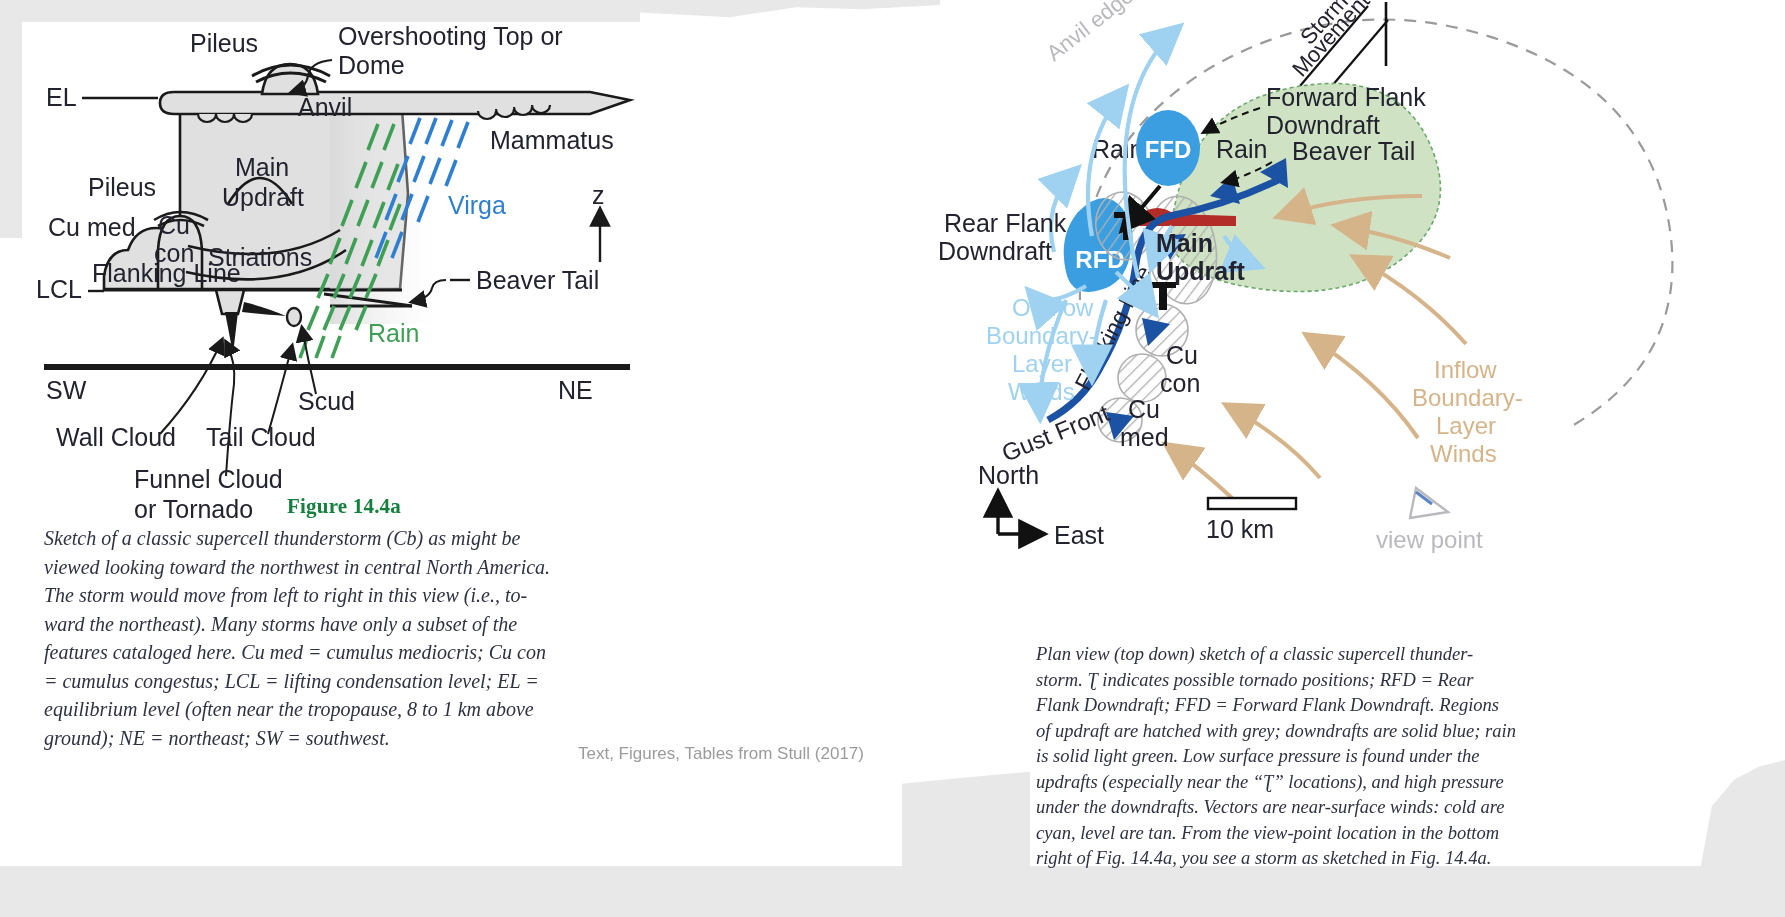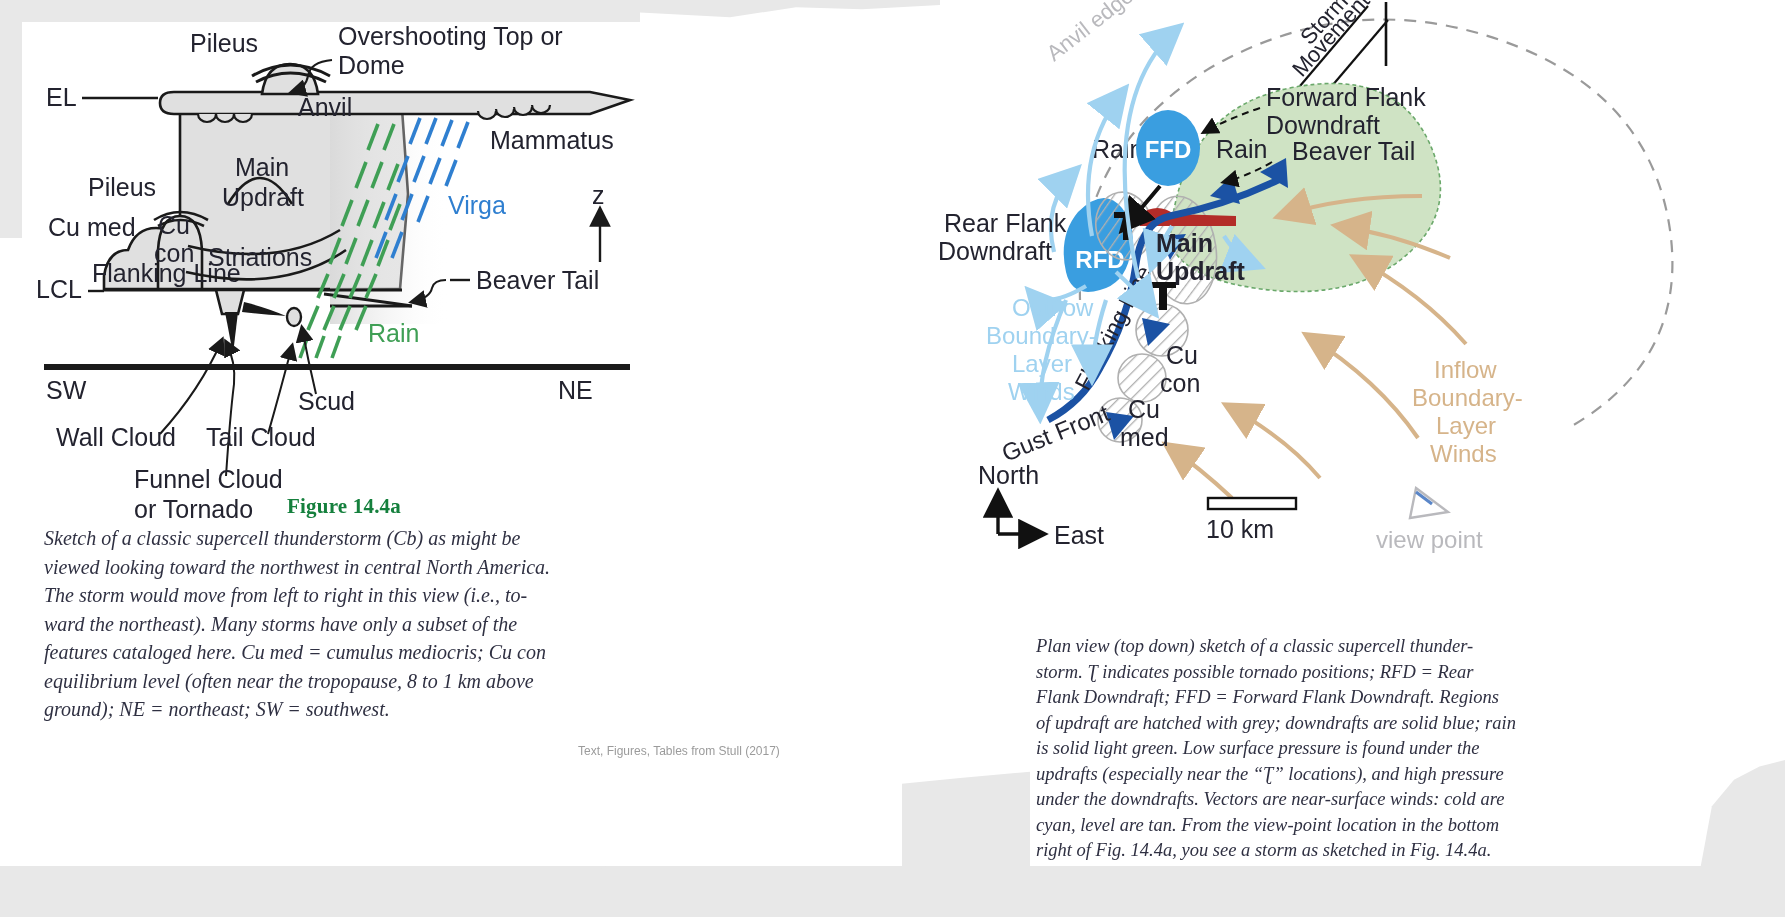--- a/index.html
+++ b/index.html
@@ -29,21 +29,21 @@
     font-style:italic;font-size:20px;line-height:28.5px;color:#2f3042;
     text-align:justify;
   }
   .cap-body-b{
     font-family:"Liberation Serif", serif;
     font-style:italic;font-size:18.5px;line-height:25.5px;color:#2f3042;
     text-align:justify;
   }
   .credit{
     position:absolute;font-family:"Liberation Sans", sans-serif;
-    font-size:12px;color:#9b9b9b;white-space:nowrap;
+    font-size:17px;color:#9b9b9b;white-space:nowrap;
   }
 
   
   .lbl{font-family:"Liberation Sans", sans-serif;fill:#23232f;}
   .lbl-blue{font-family:"Liberation Sans", sans-serif;fill:#2f7fd0;}
   .lbl-green{font-family:"Liberation Sans", sans-serif;fill:#3f9f55;}
   .lbl-cyan{font-family:"Liberation Sans", sans-serif;fill:#9fd2f0;}
   .lbl-tan{font-family:"Liberation Sans", sans-serif;fill:#d6b48a;}
   .lbl-gray{font-family:"Liberation Sans", sans-serif;fill:#b9b9bd;}
   .lbl-white{font-family:"Liberation Sans", sans-serif;fill:#ffffff;font-weight:bold;}
@@ -222,20 +222,21 @@
 </div>
 
 <div style="position:absolute;left:44px;top:494px;width:600px;">
   <div class="cap-title">Figure 14.4a</div>
   <div class="cap-body" id="capA" style="margin-top:5px;">
       <div>Sketch of a classic supercell thunderstorm (Cb) as might be</div>
       <div>viewed looking toward the northwest in central North America.</div>
       <div>The storm would move from left to right in this view (i.e., to-</div>
       <div>ward the northeast).  Many storms have only a subset of the</div>
       <div>features cataloged here.  Cu med = cumulus mediocris;  Cu con</div>
+      <div>= cumulus congestus;  LCL = lifting condensation level;  EL =</div>
       <div>equilibrium level (often near the tropopause, 8 to 1 km above</div>
       <div>ground); NE = northeast;  SW = southwest.</div>
     </div>
 </div>
 <div class="credit" style="left:578px;top:744px;">Text, Figures, Tables from Stull (2017)</div>
 
 <div class="panel" style="left:1020px;top:0;width:700px;height:620px;">
 <svg viewBox="0 0 700 620" width="700" height="620">
   <defs>
     <pattern id="hatch" width="9" height="9" patternTransform="rotate(45)" patternUnits="userSpaceOnUse">
@@ -356,21 +357,21 @@
 
   <g>
     <path d="M396,488 L428,512 L390,518 Z" fill="none" stroke="#b9b9bd" stroke-width="2.4"></path>
     <line x1="396" y1="492" x2="412" y2="504" stroke="#5a86c8" stroke-width="3.2"></line>
   </g>
   <text class="lbl-gray" x="356" y="548" font-size="24">view point</text>
 </svg>
 </div>
 
 <div style="position:absolute;left:1036px;top:630px;width:580px;">
-  <div class="cap-body-b" id="capB" style="margin-top:4px;">
+  <div class="cap-body-b" id="capB" style="margin-top:12px;">
       <div>Plan view (top down) sketch of a classic supercell thunder-</div>
       <div>storm.  Ʈ indicates possible tornado positions; RFD = Rear</div>
       <div>Flank Downdraft;  FFD = Forward Flank Downdraft.  Regions</div>
       <div>of updraft are hatched with grey; downdrafts are solid blue; rain</div>
       <div>is solid light green.  Low surface pressure is found under the</div>
       <div>updrafts (especially near the “Ʈ” locations), and high pressure</div>
       <div>under the downdrafts.  Vectors are near-surface winds: cold are</div>
       <div>cyan, level are tan.  From the view-point location in the bottom</div>
       <div>right of Fig. 14.4a, you see a storm as sketched in Fig. 14.4a.</div>
     </div>

